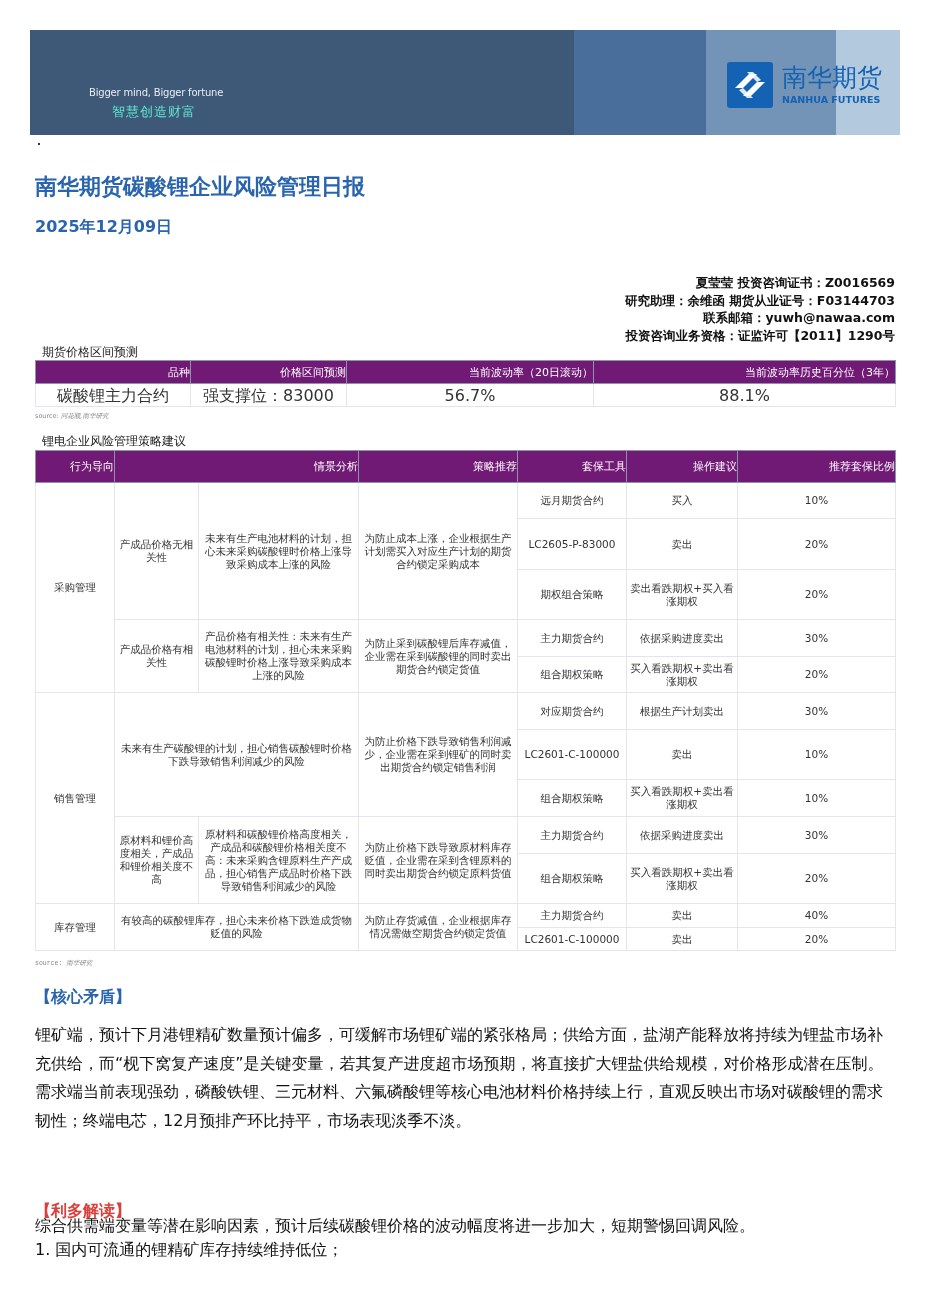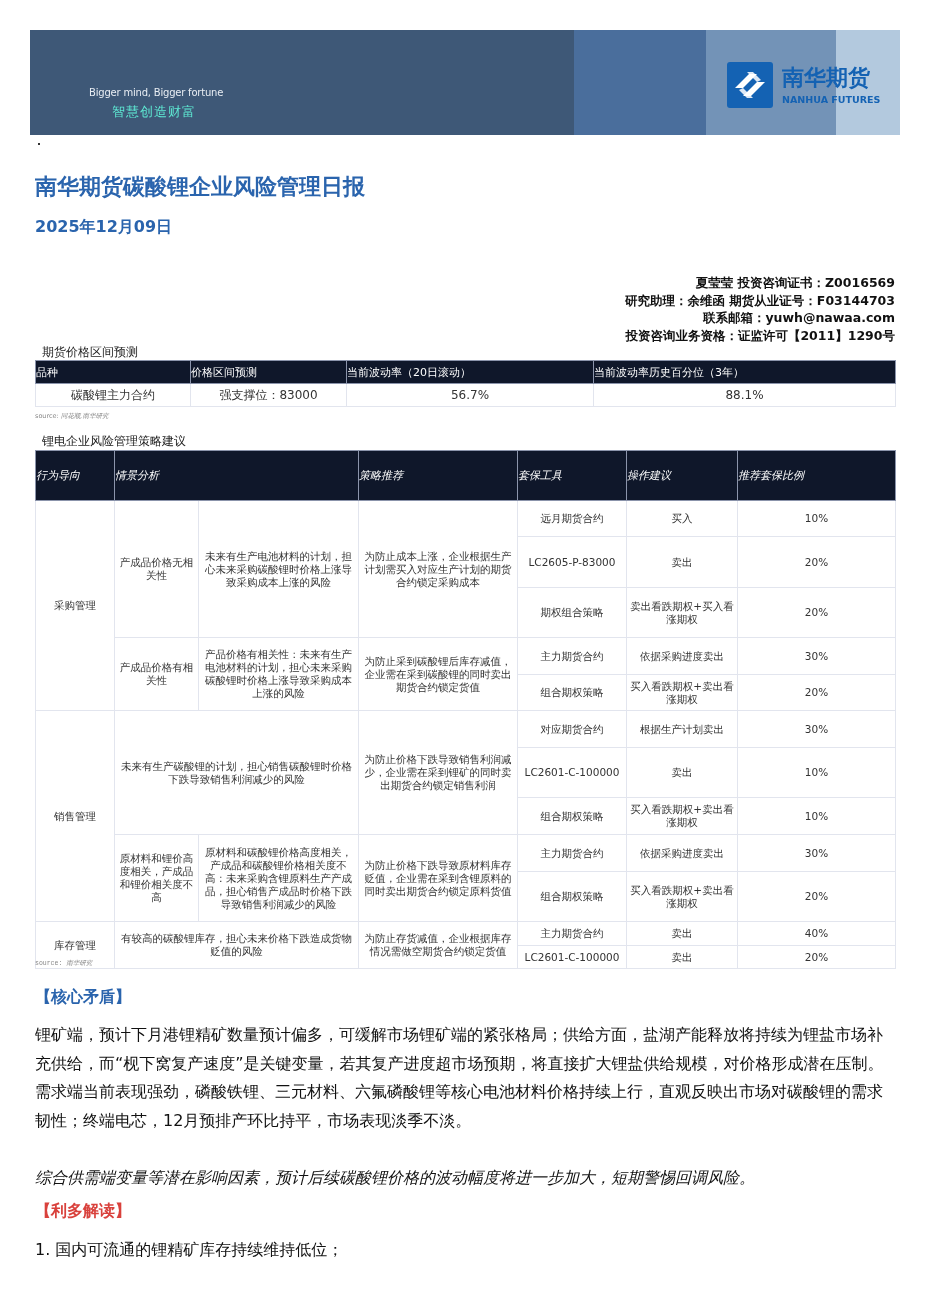--- a/index.html
+++ b/index.html
@@ -9,44 +9,44 @@
   
   .banner { position: absolute; left: 30px; top: 30px; width: 870px; height: 105px; background: #3e5877; }
   .banner .seg1 { position: absolute; left: 544px; top: 0; width: 132px; height: 105px; background: #4a6e9c; }
   .banner .seg2 { position: absolute; left: 676px; top: 0; width: 130px; height: 105px; background: #7393b7; }
   .banner .seg3 { position: absolute; left: 806px; top: 0; width: 64px; height: 105px; background: #b3c9de; }
   .banner .slogan-en { position: absolute; left: 59px; top: 57px; font-size: 10px; color: #e8edf3; letter-spacing: -0.2px; }
   .banner .slogan-cn { position: absolute; left: 82px; top: 73px; font-size: 13px; color: #5eead4; letter-spacing: 1px; }
   .logo { position: absolute; left: 697px; top: 32px; width: 172px; height: 46px; }
   .logo .mark { position: absolute; left: 0; top: 0; width: 46px; height: 46px; background: #1462b3; border-radius: 3px; }
   .logo .mark svg { width: 46px; height: 46px; }
-  .logo .cn { position: absolute; left: 55px; top: 2px; font-size: 22px; font-weight: bold; color: #1462b3; letter-spacing: 0px; line-height: 28px; }
+  .logo .cn { position: absolute; left: 55px; top: 2px; font-size: 25px; font-weight: normal; color: #1462b3; letter-spacing: 0px; line-height: 28px; }
   .logo .en { position: absolute; left: 55px; top: 32px; font-size: 9.5px; font-weight: bold; color: #1462b3; letter-spacing: 0px; }
 
   .dot { position: absolute; left: 38px; top: 143px; width: 2px; height: 2px; background: #333; }
 
   .title { position: absolute; left: 35px; top: 172px; font-size: 22px; font-weight: bold; color: #2a64ad; }
   .date { position: absolute; left: 35px; top: 217px; font-size: 16px; font-weight: bold; color: #2a64ad; }
 
   .authors { position: absolute; right: 35px; top: 261px; text-align: right; font-size: 12.5px; font-weight: bold; color: #111; line-height: 17.5px; margin-top: 13px; }
 
   .section-label { position: absolute; font-size: 12px; color: #222; }
   .source { position: absolute; font-size: 6.5px; color: #888; }
   .source i { font-style: italic; }
 
   table { border-collapse: collapse; table-layout: fixed; position: absolute; }
-  th { background: #0f172a; color: #ffffff; font-weight: normal; font-size: 11px; border: 1px solid #8b94ab; text-align: left; }
+  th { background: #701a75; color: #ffffff; font-weight: normal; font-size: 11px; border: 1px solid #8b94ab; text-align: right; }
   td { font-size: 10.5px; color: #333; border: 1px solid #e2e5ee; text-align: center; vertical-align: middle; line-height: 13px; padding: 0 1px; background: #ffffff; }
 
   .t1 { left: 35px; top: 360px; width: 860px; }
   .t1 th { height: 23px; }
-  .t1 td { height: 23px; font-size: 12px; }
+  .t1 td { height: 23px; font-size: 16px; }
 
   .t2 { left: 35px; top: 450px; width: 860px; }
-  .t2 th { height: 50px; font-style: italic; }
+  .t2 th { height: 32px; }
   .t2 td.txt { font-size: 10.5px; line-height: 13px; }
 
   .para-head { position: absolute; font-size: 16px; font-weight: bold; }
   .para { position: absolute; left: 35px; width: 862px; font-size: 16px; color: #111; line-height: 28.5px; }
 </style>
 </head>
 <body>
 
 <div class="banner">
   <div class="seg1"></div>
@@ -203,16 +203,16 @@
     <td>LC2601-C-100000</td>
     <td>卖出</td>
     <td>20%</td>
   </tr>
 </tbody>
   </table>
 <div class="source" style="left:35px; top:959px;font-family:Liberation Mono, monospace;"><span>source:</span> <i>南华研究</i></div>
 
 <div class="para-head" style="left:35px; top:987px; color:#2a64ad;">【核心矛盾】</div>
 <div class="para" style="top:1021px;">锂矿端，预计下月港锂精矿数量预计偏多，可缓解市场锂矿端的紧张格局；供给方面，盐湖产能释放将持续为锂盐市场补充供给，而“枧下窝复产速度”是关键变量，若其复产进度超市场预期，将直接扩大锂盐供给规模，对价格形成潜在压制。需求端当前表现强劲，磷酸铁锂、三元材料、六氟磷酸锂等核心电池材料价格持续上行，直观反映出市场对碳酸锂的需求韧性；终端电芯，12月预排产环比持平，市场表现淡季不淡。</div>
-<div class="para" style="top:1164px;font-style:italic;">综合供需端变量等潜在影响因素，预计后续碳酸锂价格的波动幅度将进一步加大，短期警惕回调风险。</div>
+<div class="para" style="top:1212px;">综合供需端变量等潜在影响因素，预计后续碳酸锂价格的波动幅度将进一步加大，短期警惕回调风险。</div>
 
 <div class="para-head" style="left:35px; top:1201px; color:#d9413c;">【利多解读】</div>
 <div class="para" style="top:1236px;">1. 国内可流通的锂精矿库存持续维持低位；</div>
 
 </body></html>

